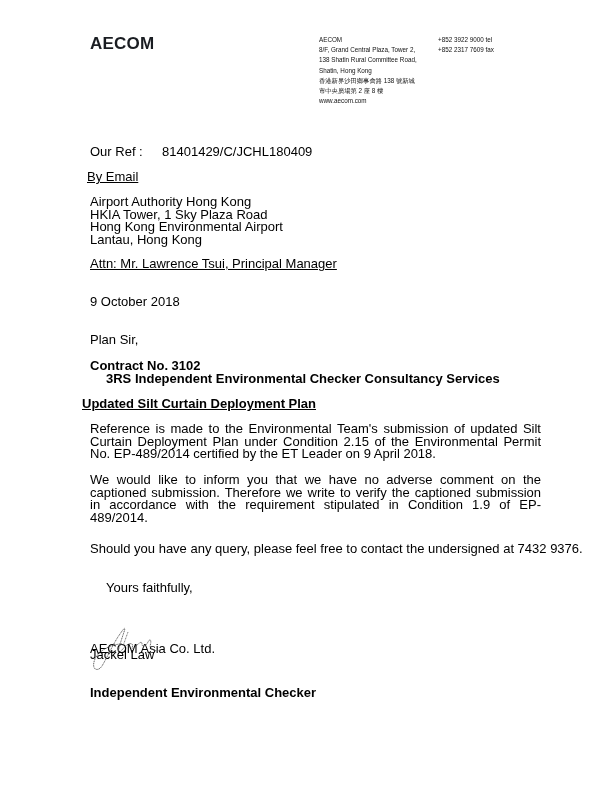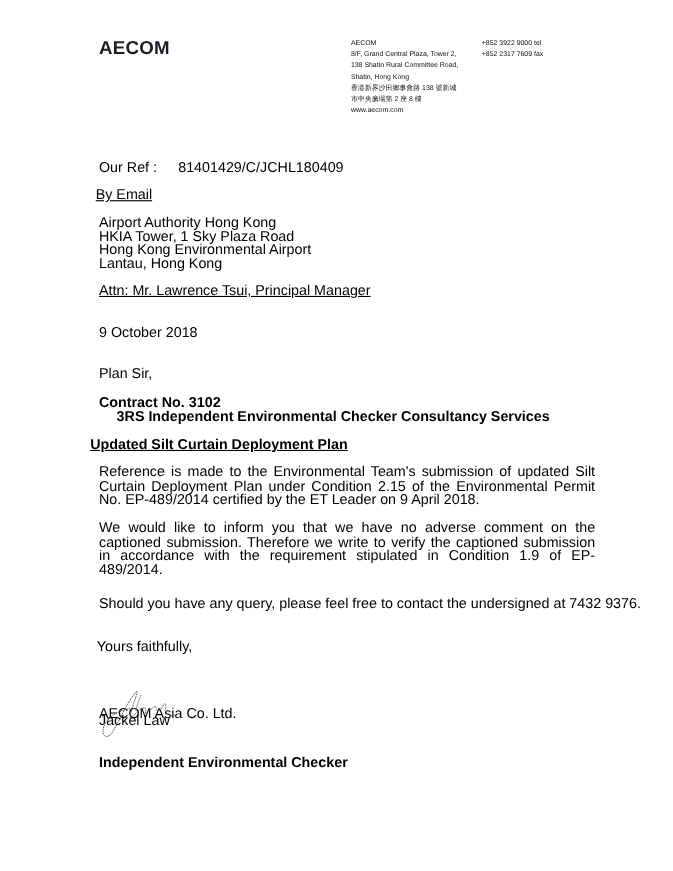--- a/index.html
+++ b/index.html
@@ -59,21 +59,21 @@
 <div class="abs b bold" style="left:106px; top:373px;">3RS Independent Environmental Checker Consultancy Services</div>
 
 <div class="abs b bold u" style="left:82px; top:398px;">Updated Silt Curtain Deployment Plan</div>
 
 <div class="abs b para" style="top:423px;">Reference is made to the Environmental Team's submission of updated Silt Curtain Deployment Plan under Condition 2.15 of the Environmental Permit No. EP-489/2014 certified by the ET Leader on 9 April 2018.</div>
 
 <div class="abs b para" style="top:474px;">We would like to inform you that we have no adverse comment on the captioned submission. Therefore we write to verify the captioned submission in accordance with the requirement stipulated in Condition 1.9 of EP-489/2014.</div>
 
 <div class="abs b" style="left:90px; top:543px;">Should you have any query, please feel free to contact the undersigned at 7432 9376.</div>
 
-<div class="abs b" style="left:88px; top:582px;">Yours faithfully,</div>
+<div class="abs b" style="left:106px; top:582px;">Yours faithfully,</div>
 <div class="abs b" style="left:90px; top:595px;margin-top:48px;">AECOM Asia Co. Ltd.</div>
 
 <svg class="abs sig" viewBox="0 0 100 52">
   <path d="M32 22 C 20 22, 6 30, 4 40 C 2 48, 8 50, 12 44 C 18 34, 24 20, 30 12 C 34 6, 36 4, 34 10 C 30 22, 26 34, 30 30 C 34 26, 38 20, 42 22 C 44 24, 40 28, 44 26 C 48 22, 52 18, 52 22 C 52 26, 56 24, 58 20 C 60 16, 62 18, 60 24 C 62 28, 66 30, 70 28" fill="none" stroke="#555" stroke-width="0.9" stroke-dasharray="1.2 0.6"></path>
   <path d="M38 10 L 33 24" fill="none" stroke="#555" stroke-width="0.8" stroke-dasharray="1 0.6"></path>
 </svg>
 
 <div class="abs b" style="left:90px; top:649px;">Jackel Law</div>
 <div class="abs b" style="left:90px; top:687px;font-weight:bold;">Independent Environmental Checker</div>
 

